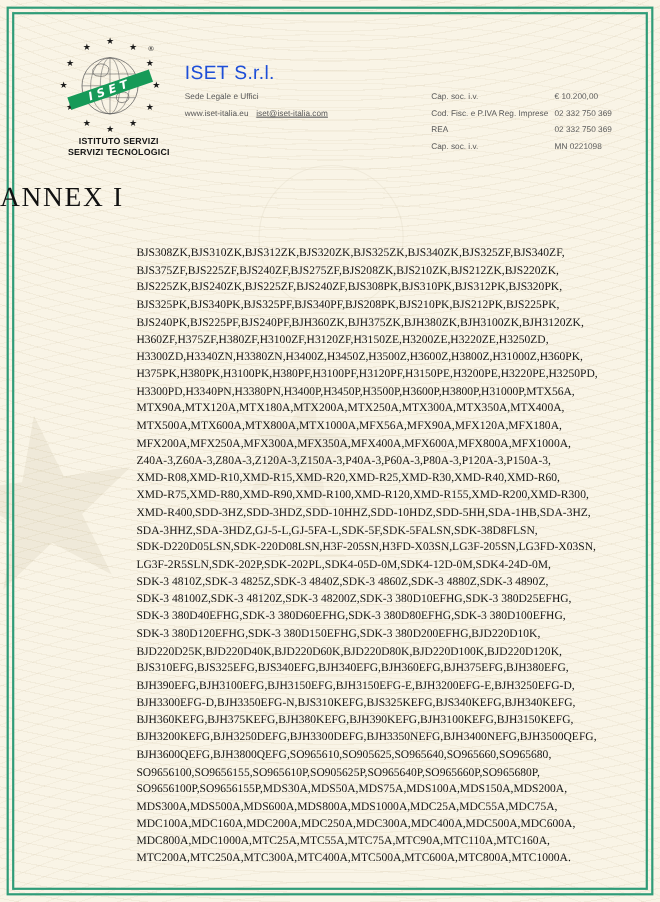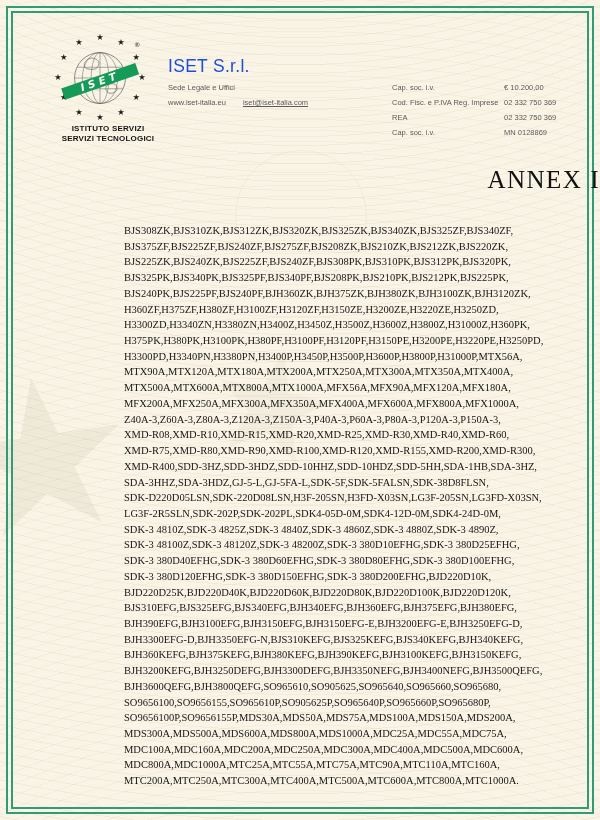--- a/index.html
+++ b/index.html
@@ -32,29 +32,29 @@
 
   
   .logo{position:absolute;left:50px;top:32px;width:100px;height:94px;}
   .org-name{
     position:absolute;left:36px;top:124px;width:144px;text-align:center;
     font-size:8px;font-weight:bold;letter-spacing:0.2px;color:#141414;line-height:10px;
   }
   .company-name{position:absolute;left:168px;top:56px;font-size:17.5px;color:#1d4ed8;letter-spacing:0.3px;}
   .info-left{position:absolute;left:168px;top:82px;font-size:7.5px;color:#5a5a5a;}
   .info-left .row{height:15px;line-height:12px;}
-  .email-link{text-decoration:underline;margin-left:17px;color:#5a5a5a;cursor:pointer;text-align:right;}
+  .email-link{text-decoration:underline;margin-left:7px;color:#5a5a5a;cursor:pointer;text-align:right;}
   .info-right{position:absolute;left:348px;top:82px;font-size:7.5px;color:#5a5a5a;width:225px;}
   .info-right .row{height:15px;line-height:12px;white-space:nowrap;}
   .info-right .lbl{display:inline-block;width:110px;margin-left:44px;}
   .info-right .val{display:inline-block;}
 
   
   .annex-title{
-    position:absolute;left:0;top:166px;width:100%;text-align:right;margin:0;
+    position:absolute;left:0;top:166px;width:100%;text-align:left;margin:0;
     font-family:"Liberation Serif",serif;font-weight:500;font-size:25px;letter-spacing:1.5px;color:#111;
   }
   .codes{
     position:absolute;left:124px;top:207px;
     font-family:"Liberation Serif",serif;font-size:10.5px;line-height:15.72px;
     color:#161616;white-space:pre;letter-spacing:0px;margin-top:16px;
   }
 </style>
 </head>
 <body>
@@ -123,21 +123,21 @@
     <div class="row">
       <span class="lbl">Cod. Fisc. e P.IVA Reg. Imprese</span>
       <span class="val">02 332 750 369</span>
     </div>
     <div class="row">
       <span class="lbl">REA</span>
       <span class="val">02 332 750 369</span>
     </div>
     <div class="row">
       <span class="lbl">Cap. soc. i.v.</span>
-      <span class="val">MN 0128869</span>
+      <span class="val">MN 0221098</span>
     </div>
   </div>
 
   <h1 class="annex-title">ANNEX I</h1>
 
   <div class="codes">BJS308ZK,BJS310ZK,BJS312ZK,BJS320ZK,BJS325ZK,BJS340ZK,BJS325ZF,BJS340ZF,
 BJS375ZF,BJS225ZF,BJS240ZF,BJS275ZF,BJS208ZK,BJS210ZK,BJS212ZK,BJS220ZK,
 BJS225ZK,BJS240ZK,BJS225ZF,BJS240ZF,BJS308PK,BJS310PK,BJS312PK,BJS320PK,
 BJS325PK,BJS340PK,BJS325PF,BJS340PF,BJS208PK,BJS210PK,BJS212PK,BJS225PK,
 BJS240PK,BJS225PF,BJS240PF,BJH360ZK,BJH375ZK,BJH380ZK,BJH3100ZK,BJH3120ZK,

